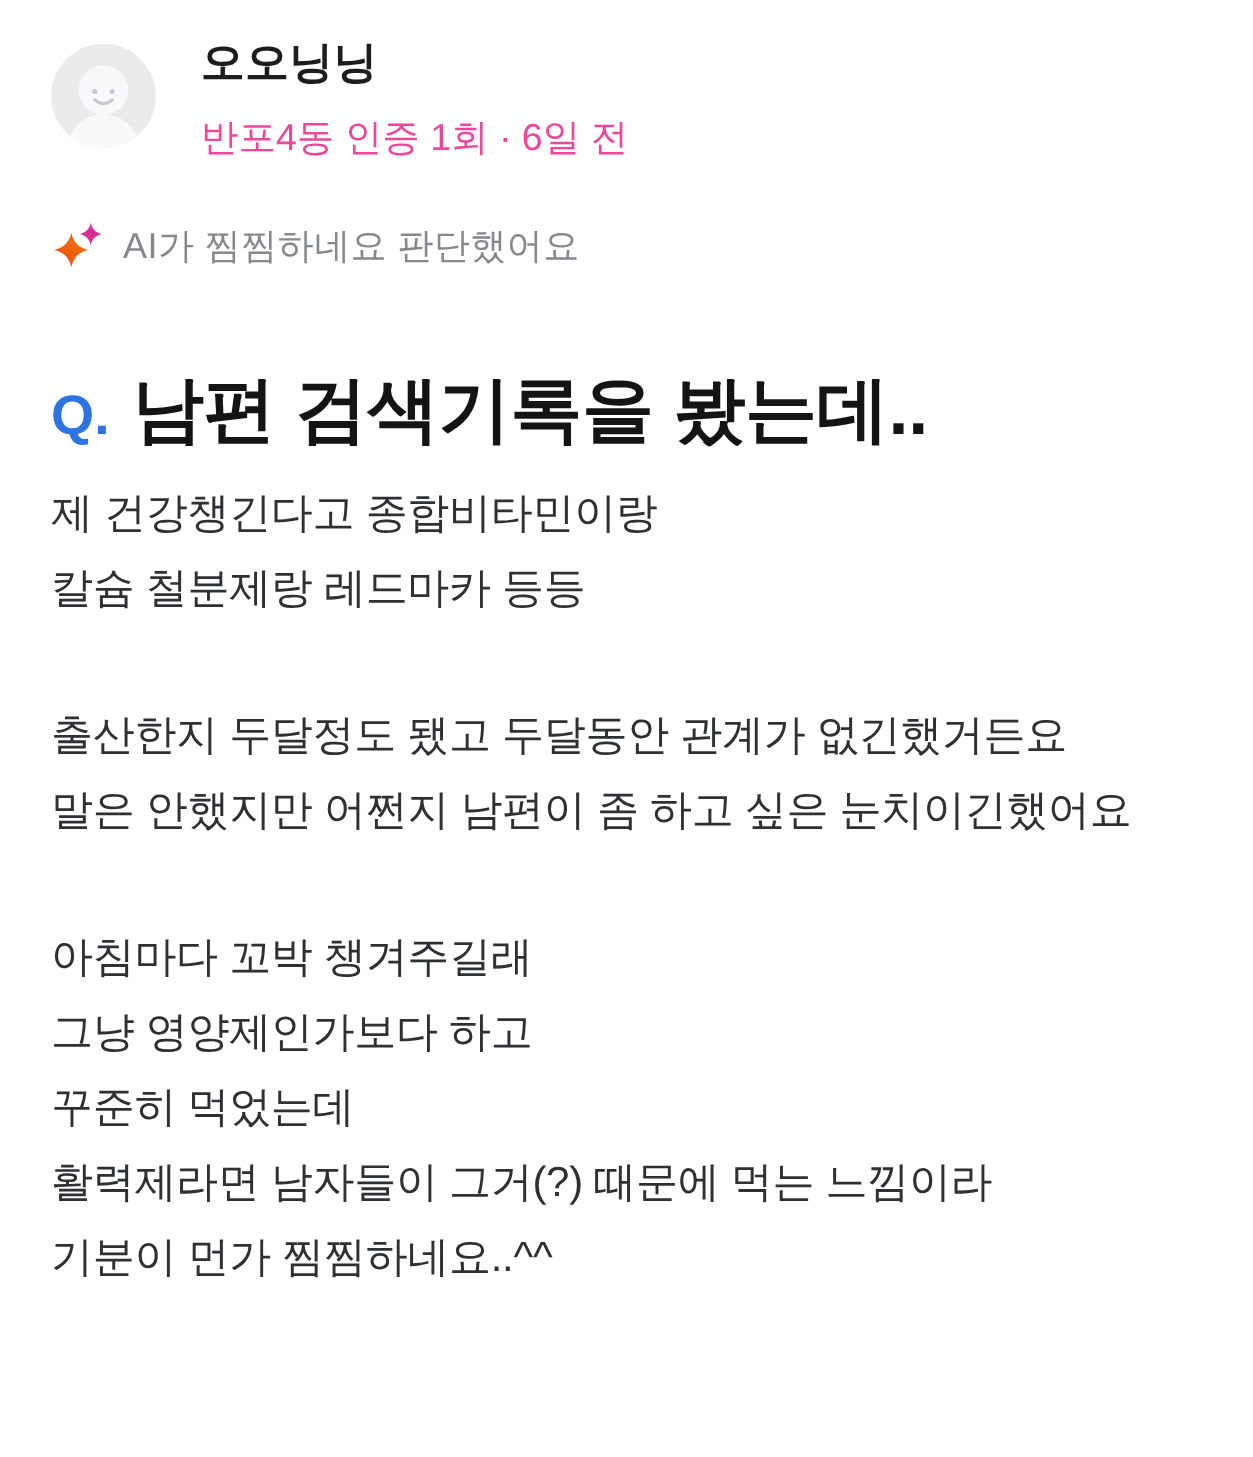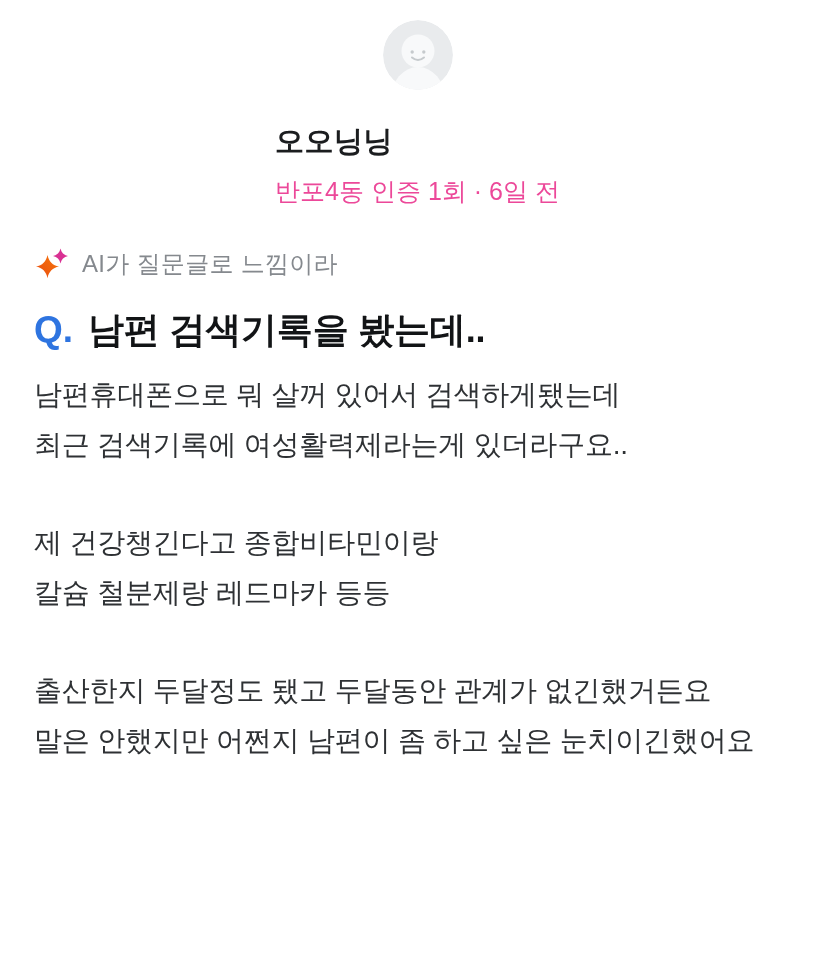--- a/index.html
+++ b/index.html
@@ -11,21 +11,20 @@
     font-family: "Liberation Sans", "DejaVu Sans", sans-serif;
   }
   .post {
     padding: 20px 34px 0 34px;
   }
   
   .author-row {
     display: flex;
     align-items: center;
     gap: 30px;
-    flex-direction: column;
   }
   .avatar {
     width: 70px;
     height: 70px;
     border-radius: 50%;
     overflow: hidden;
     flex: 0 0 auto;
   }
   .author-texts {
     display: flex;
@@ -69,24 +68,25 @@
     align-items: baseline;
     gap: 15px;
     line-height: 44px;
   }
   .q-prefix {
     font-size: 37px;
     font-weight: 800;
     color: #2e74e0;
   }
   .title-text {
-    font-size: 36px;
+    font-size: 48px;
     font-weight: 800;
     color: #121416;
     letter-spacing: -0.2px;
+    margin-top: 44px;
   }
   
   .body-text {
     margin-top: 18px;
   }
   .body-text p {
     white-space: pre-line;
     font-size: 28px;
     font-weight: 400;
     color: #2e3134;
@@ -131,30 +131,33 @@
         <linearGradient id="sparkGrad" x1="0" y1="1" x2="1" y2="0">
           <stop offset="0" stop-color="#e94b10"></stop>
           <stop offset="1" stop-color="#f6780c"></stop>
         </linearGradient>
       </defs>
       <path d="M13.5 9 C14.7 15.4 18.8 19.5 25 20.6 C18.8 21.7 14.7 25.8 13.5 32.2
                C12.3 25.8 8.2 21.7 2 20.6 C8.2 19.5 12.3 15.4 13.5 9 Z" fill="url(#sparkGrad)"></path>
       <path d="M26.5 2.5 C27.3 6.6 29.9 9.2 34 10 C29.9 10.8 27.3 13.4 26.5 17.5
                C25.7 13.4 23.1 10.8 19 10 C23.1 9.2 25.7 6.6 26.5 2.5 Z" fill="#d93193"></path>
     </svg>
-    <span class="ai-badge-label">AI가 질문글로 느낌이라</span>
+    <span class="ai-badge-label">AI가 찜찜하네요 판단했어요</span>
   </div>
 
   <div class="title-row">
     <span class="q-prefix">Q.</span>
     <span class="title-text">남편 검색기록을 봤는데..</span>
   </div>
 
   <div class="body-text">
-    <p>남편휴대폰으로 뭐 살꺼 있어서 검색하게됐는데
-최근 검색기록에 여성활력제라는게 있더라구요..</p>
     <p>제 건강챙긴다고 종합비타민이랑
 칼슘 철분제랑 레드마카 등등</p>
     <p>출산한지 두달정도 됐고 두달동안 관계가 없긴했거든요
 말은 안했지만 어쩐지 남편이 좀 하고 싶은 눈치이긴했어요</p>
+    <p>아침마다 꼬박 챙겨주길래
+그냥 영양제인가보다 하고
+꾸준히 먹었는데
+활력제라면 남자들이 그거(?) 때문에 먹는 느낌이라
+기분이 먼가 찜찜하네요..^^</p>
   </div>
 
 </div>
 
 </body></html>

